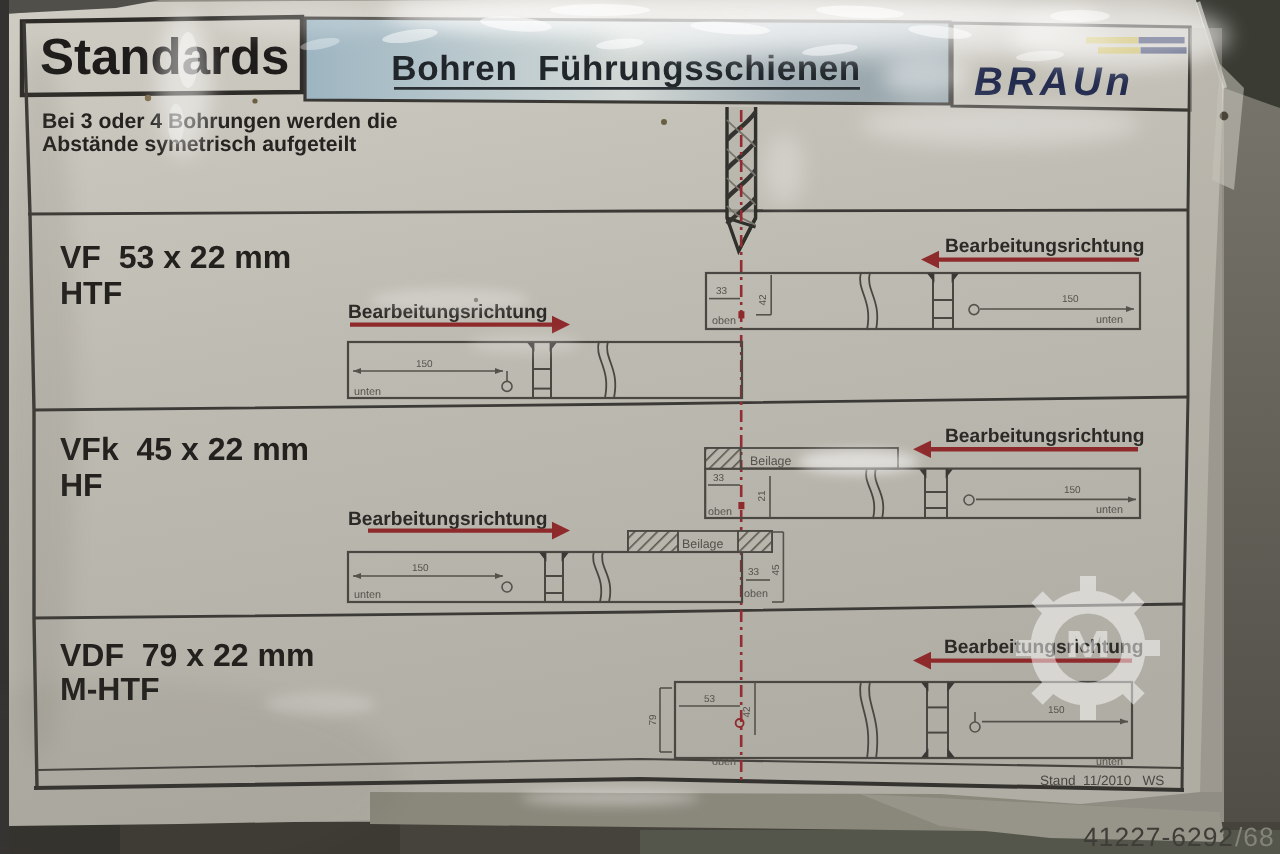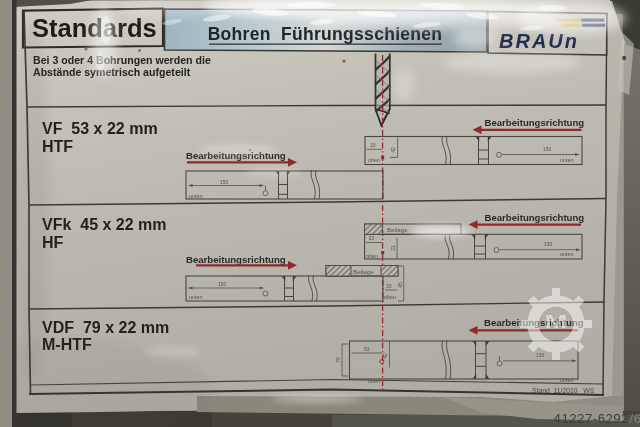--- a/index.html
+++ b/index.html
@@ -1,15 +1,15 @@
 <!DOCTYPE html>
 <html><head><meta charset="utf-8">
 <style>
 html,body{margin:0;padding:0;width:640px;height:427px;overflow:hidden;background:#8f8d84;font-family:"Liberation Sans",sans-serif;}
-#stage{position:absolute;top:0;left:12px;width:516px;height:427px;}
+#stage{position:absolute;top:0;left:0;width:516px;height:427px;}
 svg{position:absolute;top:0;left:0;}
 </style></head>
 <body>
 <div id="stage">
 <svg width="640" height="427" viewBox="0 0 640 427">
 <defs>
 <linearGradient id="paperg" x1="0" y1="0" x2="0.25" y2="1">
  <stop offset="0" stop-color="#cfccc3"></stop>
  <stop offset="0.45" stop-color="#bebbb2"></stop>
  <stop offset="1" stop-color="#b0ada4"></stop>

